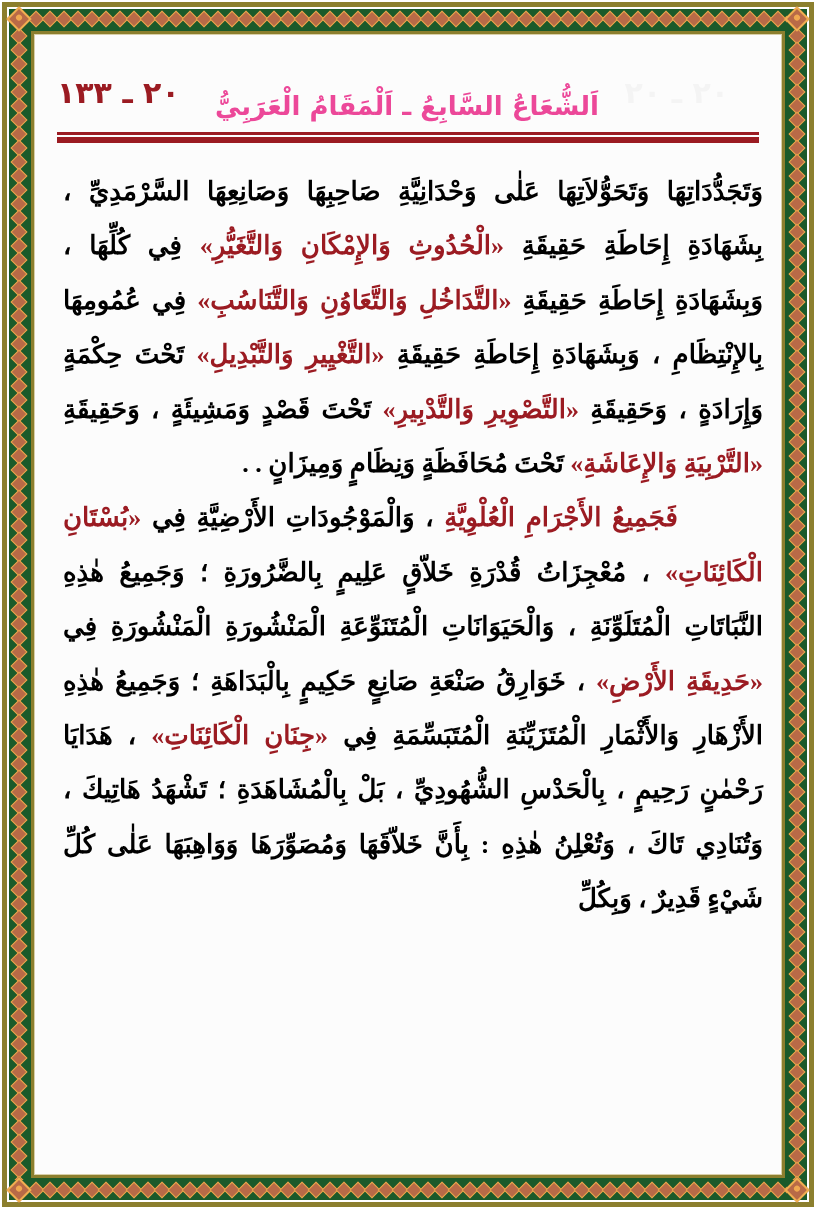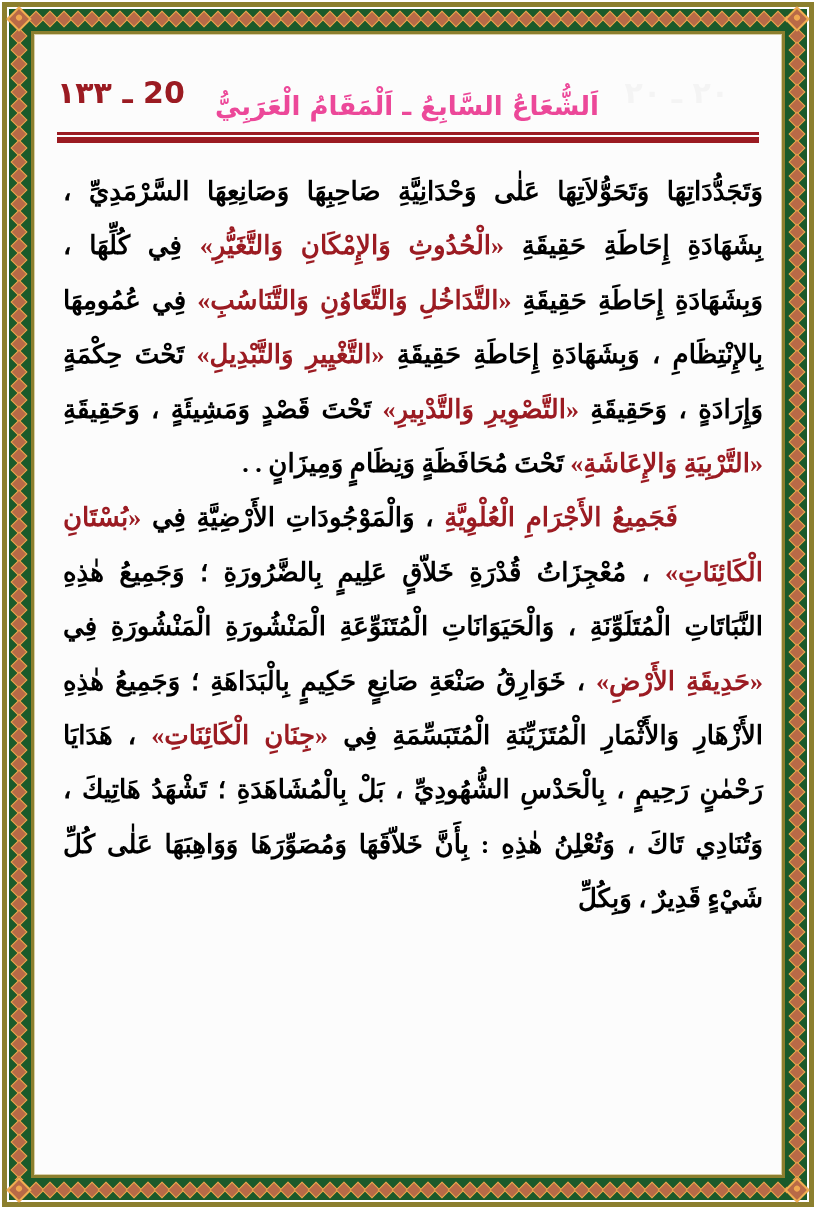--- a/index.html
+++ b/index.html
@@ -379,21 +379,21 @@
   <div class="corner bl"></div>
   <div class="corner br"></div>
 </div>
 <div class="frame-inner"></div>
 <div class="frame-inner-line"></div>
 
 <div class="page">
   <div class="header">
     <span class="ghost-number">٢٠ ـ ٢٠</span>
     <span class="title">اَلشُّعَاعُ السَّابِعُ ـ اَلْمَقَامُ الْعَرَبِيُّ</span>
-    <span class="page-number">20 ـ ١٣٣</span>
+    <span class="page-number">٢٠ ـ ١٣٣</span>
   </div>
   <div class="rule-thin"></div>
   <div class="rule-thick"></div>
 
   <div class="body-text" id="body-text">
       <p><span>وَتَجَدُّدَاتِهَا وَتَحَوُّلاَتِهَا عَلٰى وَحْدَانِيَّةِ صَاحِبِهَا وَصَانِعِهَا السَّرْمَدِيِّ ، بِشَهَادَةِ إِحَاطَةِ حَقِيقَةِ </span><span class="hl">«الْحُدُوثِ وَالإِمْكَانِ وَالتَّغَيُّرِ»</span><span> فِي كُلِّهَا ، وَبِشَهَادَةِ إِحَاطَةِ حَقِيقَةِ </span><span class="hl">«التَّدَاخُلِ وَالتَّعَاوُنِ وَالتَّنَاسُبِ»</span><span> فِي عُمُومِهَا بِالإِنْتِظَامِ ، وَبِشَهَادَةِ إِحَاطَةِ حَقِيقَةِ </span><span class="hl">«التَّغْيِيرِ وَالتَّبْدِيلِ»</span><span> تَحْتَ حِكْمَةٍ وَإِرَادَةٍ ، وَحَقِيقَةِ </span><span class="hl">«التَّصْوِيرِ وَالتَّدْبِيرِ»</span><span> تَحْتَ قَصْدٍ وَمَشِيئَةٍ ، وَحَقِيقَةِ </span><span class="hl">«التَّرْبِيَةِ وَالإِعَاشَةِ»</span><span> تَحْتَ مُحَافَظَةٍ وَنِظَامٍ وَمِيزَانٍ . .</span></p>
       <p class="indent"><span class="hl">فَجَمِيعُ الأَجْرَامِ الْعُلْوِيَّةِ</span><span> ، وَالْمَوْجُودَاتِ الأَرْضِيَّةِ فِي </span><span class="hl">«بُسْتَانِ الْكَائِنَاتِ»</span><span> ، مُعْجِزَاتُ قُدْرَةِ خَلاّقٍ عَلِيمٍ بِالضَّرُورَةِ ؛ وَجَمِيعُ هٰذِهِ النَّبَاتَاتِ الْمُتَلَوِّنَةِ ، وَالْحَيَوَانَاتِ الْمُتَنَوِّعَةِ الْمَنْشُورَةِ الْمَنْشُورَةِ فِي </span><span class="hl">«حَدِيقَةِ الأَرْضِ»</span><span> ، خَوَارِقُ صَنْعَةِ صَانِعٍ حَكِيمٍ بِالْبَدَاهَةِ ؛ وَجَمِيعُ هٰذِهِ الأَزْهَارِ وَالأَثْمَارِ الْمُتَزَيِّنَةِ الْمُتَبَسِّمَةِ فِي </span><span class="hl">«جِنَانِ الْكَائِنَاتِ»</span><span> ، هَدَايَا رَحْمٰنٍ رَحِيمٍ ، بِالْحَدْسِ الشُّهُودِيِّ ، بَلْ بِالْمُشَاهَدَةِ ؛ تَشْهَدُ هَاتِيكَ ، وَتُنَادِي تَاكَ ، وَتُعْلِنُ هٰذِهِ : بِأَنَّ خَلاّقَهَا وَمُصَوِّرَهَا وَوَاهِبَهَا عَلٰى كُلِّ شَيْءٍ قَدِيرٌ ، وَبِكُلِّ</span></p>
     </div>
 </div>
 

